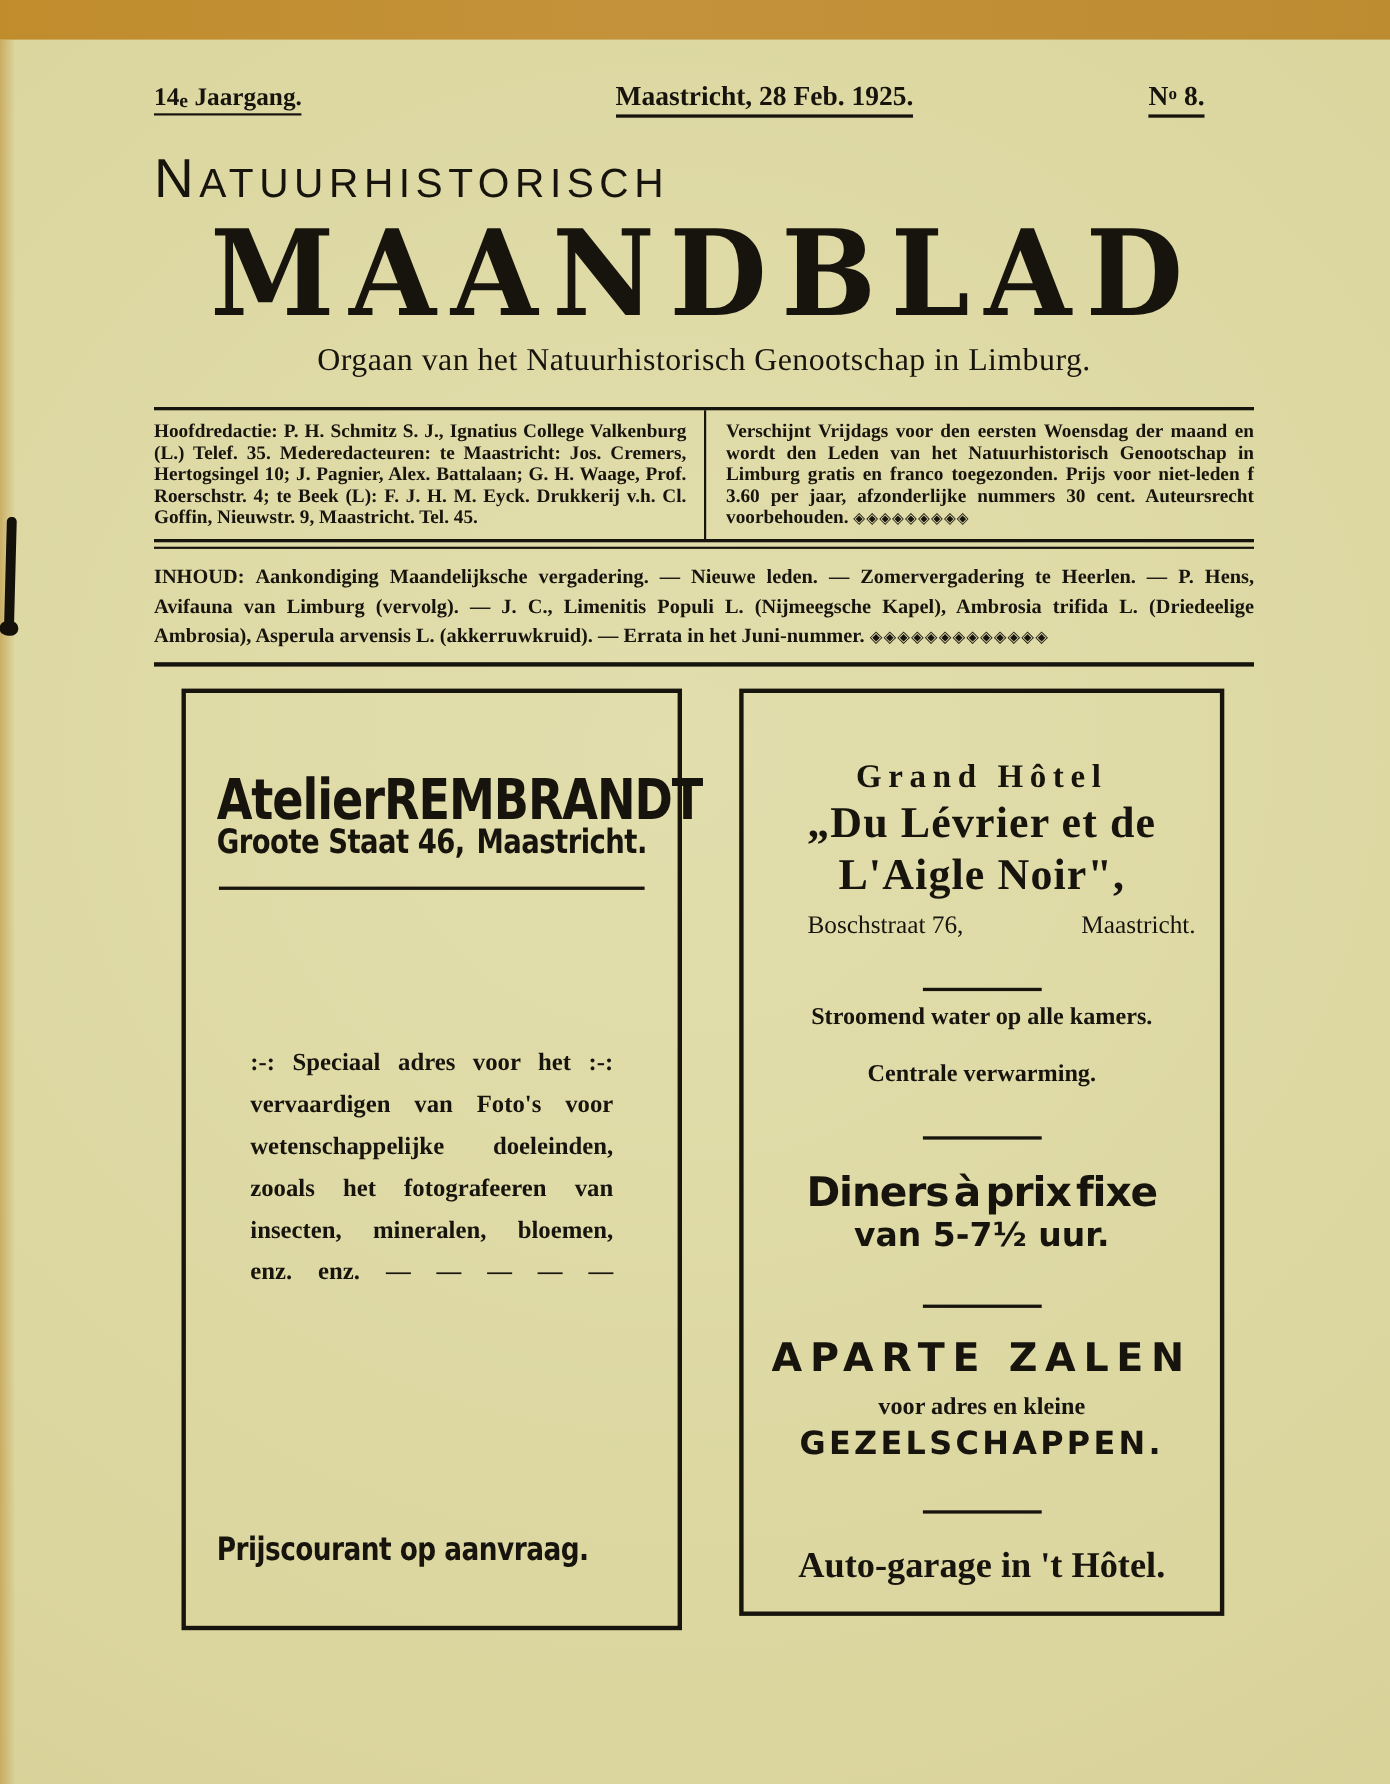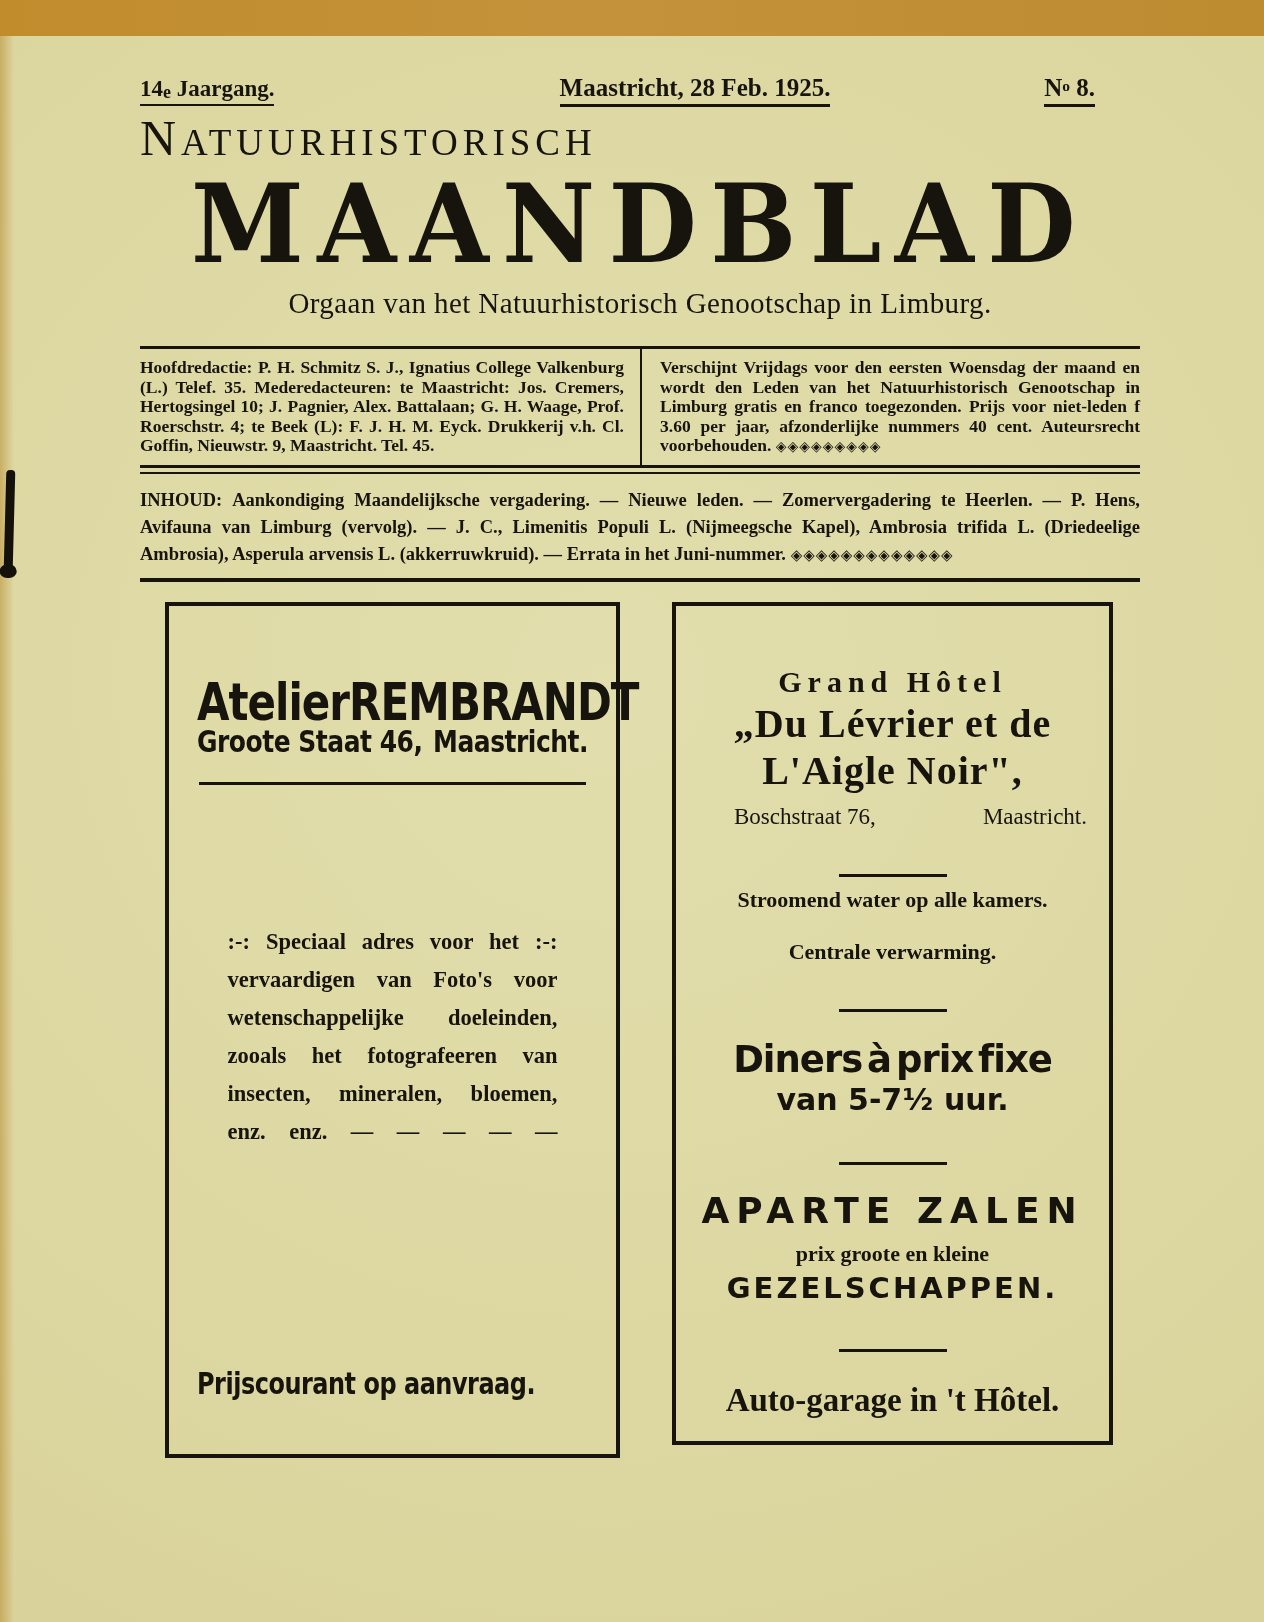--- a/index.html
+++ b/index.html
@@ -43,22 +43,22 @@
   }
   .hdr .left{justify-self:start;}
   .hdr .mid{justify-self:center;font-size:25px;transform:translateX(55px);}
   .hdr .right{justify-self:end;margin-right:45px;font-size:25px;}
   .u2{border-bottom:2.5px solid var(--ink,#17140e);padding-bottom:1px;}
   .u3{border-bottom:3px solid var(--ink,#17140e);padding-bottom:2px;}
   sup.o{font-size:.62em;vertical-align:.35em;}
   sub.e{font-size:.78em;vertical-align:-.12em;}
 
   .nat{
-    margin-top:4px;
-    font-family:Liberation Serif, serif;
+    margin-top:28px;
+    font-family:Liberation Sans, sans-serif;
     font-size:37px;letter-spacing:5px;line-height:1.1;
   }
   .nat .initial{font-size:50px;letter-spacing:5px;}
   .maand{
     margin-top:2px;text-align:center;
     font-family:"DejaVu Serif", serif;font-weight:bold;
     font-size:100px;line-height:1.05;letter-spacing:13px;
     transform:scale(1.02,1.08);transform-origin:center top;
   }
   .subtitle{
@@ -146,21 +146,21 @@
     <div class="nat">
       <span class="initial">N</span><span>ATUURHISTORISCH</span>
     </div>
 
     <div class="maand">MAANDBLAD</div>
 
     <div class="subtitle">Orgaan van het Natuurhistorisch Genootschap in Limburg.</div>
 
     <div class="masthead">
       <div class="col l">Hoofdredactie: P. H. Schmitz S. J., Ignatius College Valkenburg (L.) Telef. 35. Mederedacteuren: te Maastricht: Jos. Cremers, Hertogsingel 10; J. Pagnier, Alex. Battalaan; G. H. Waage, Prof. Roerschstr. 4; te Beek (L): F. J. H. M. Eyck. Drukkerij v.h. Cl. Goffin, Nieuwstr. 9, Maastricht. Tel. 45.</div>
-      <div class="col r"><span>Verschijnt Vrijdags voor den eersten Woensdag der maand en wordt den Leden van het Natuurhistorisch Genootschap in Limburg gratis en franco toegezonden. Prijs voor niet-leden f 3.60 per jaar, afzonderlijke nummers 40 cent. Auteursrecht voorbehouden. </span><span class="orn">◈◈◈◈◈◈◈◈◈</span></div>
+      <div class="col r"><span>Verschijnt Vrijdags voor den eersten Woensdag der maand en wordt den Leden van het Natuurhistorisch Genootschap in Limburg gratis en franco toegezonden. Prijs voor niet-leden f 3.60 per jaar, afzonderlijke nummers 30 cent. Auteursrecht voorbehouden. </span><span class="orn">◈◈◈◈◈◈◈◈◈</span></div>
     </div>
     <div class="double-rule"></div>
 
     <p class="inhoud"><b>INHOUD: </b><span>Aankondiging Maandelijksche vergadering. — Nieuwe leden. — Zomervergadering te Heerlen. — P. Hens, Avifauna van Limburg (vervolg). — J. C., Limenitis Populi L. (Nijmeegsche Kapel), Ambrosia trifida L. (Driedeelige Ambrosia), Asperula arvensis L. (akkerruwkruid). — Errata in het Juni-nummer.  </span><span class="orn">◈◈◈◈◈◈◈◈◈◈◈◈◈</span></p>
 
     <div class="section-rule"></div>
 
     <div class="ads">
 
       <div class="adbox l">
@@ -193,21 +193,21 @@
           <span>Maastricht.</span>
         </div>
         <div class="short-rule"></div>
         <div class="feat f2">Stroomend water op alle kamers.</div>
         <div class="feat f1">Centrale verwarming.</div>
         <div class="short-rule"></div>
         <div class="diners1 heavysans">Diners à prix fixe</div>
         <div class="diners2 heavysans">van 5-7¹⁄₂ uur.</div>
         <div class="short-rule"></div>
         <div class="zalen1 heavysans">APARTE ZALEN</div>
-        <div class="zalen2">prix groote en kleine</div>
+        <div class="zalen2">voor adres en kleine</div>
         <div class="zalen3 heavysans">GEZELSCHAPPEN.</div>
         <div class="short-rule"></div>
         <div class="garage">Auto-garage in 't Hôtel.</div>
       </div>
 
     </div>
   </div>
 </div>
 
 </body></html>

